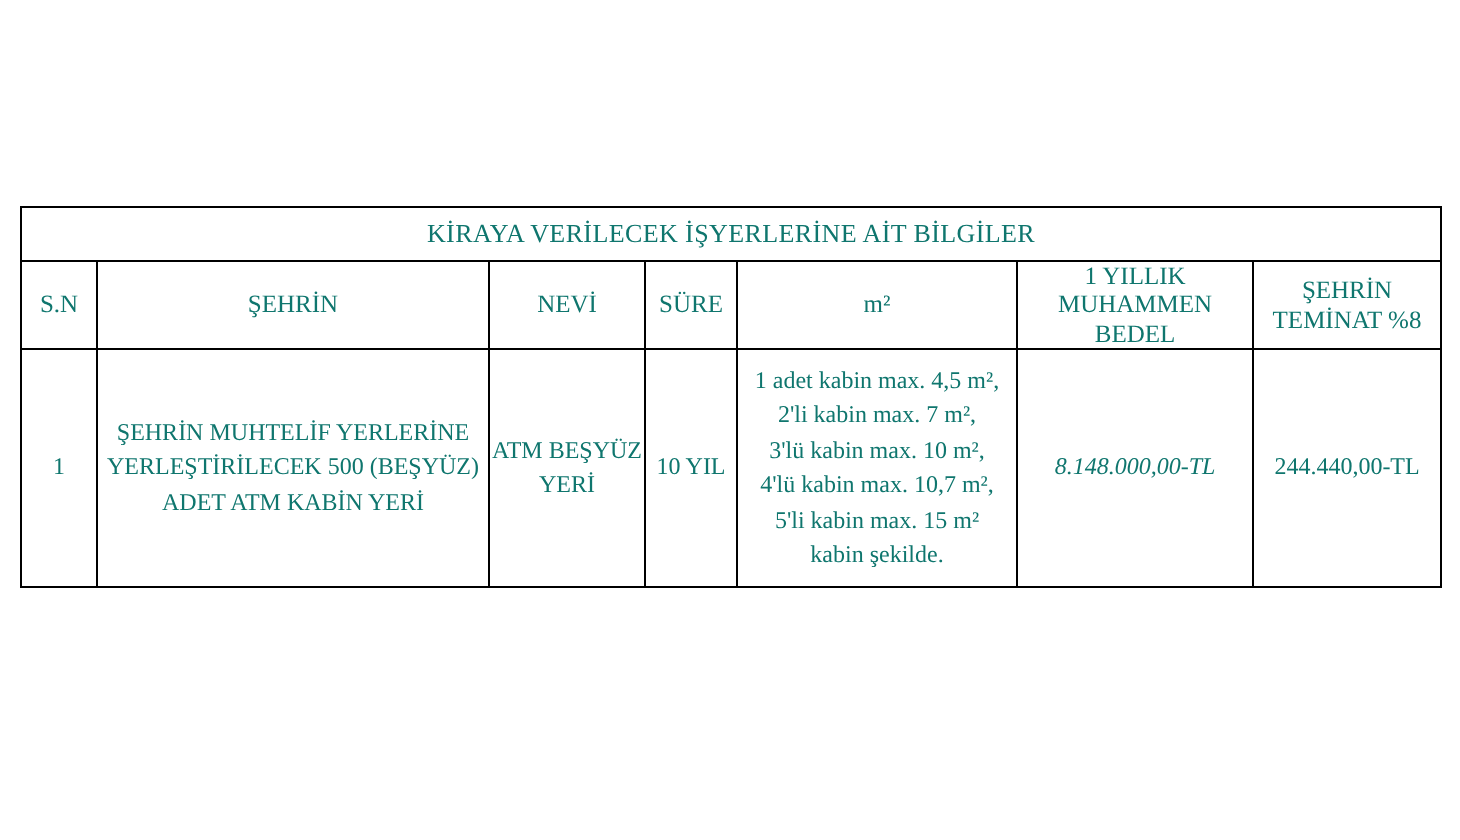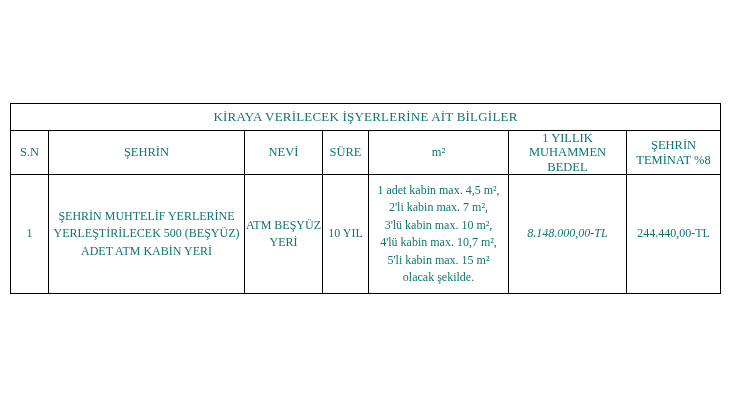--- a/index.html
+++ b/index.html
@@ -124,21 +124,21 @@
           <td class="cell-sn">1</td>
           <td class="cell-adres">ŞEHRİN MUHTELİF YERLERİNE YERLEŞTİRİLECEK 500 (BEŞYÜZ) ADET ATM KABİN YERİ</td>
           <td class="cell-nevi">ATM BEŞYÜZ YERİ</td>
           <td class="cell-sure">10 YIL</td>
           <td class="cell-m2">
             <span class="m2-line">1 adet kabin max. 4,5 m²,</span>
             <span class="m2-line">2'li kabin max. 7 m²,</span>
             <span class="m2-line">3'lü kabin max. 10 m²,</span>
             <span class="m2-line">4'lü kabin max. 10,7 m²,</span>
             <span class="m2-line">5'li kabin max. 15 m²</span>
-            <span class="m2-line">olacak  şekilde.</span>
+            <span class="m2-line">kabin  şekilde.</span>
           </td>
           <td class="cell-bedel">8.148.000,00-TL</td>
           <td class="cell-teminat">244.440,00-TL</td>
         </tr>
       </tbody>
     </table>
   </div>
 </div>
 
 </body></html>

